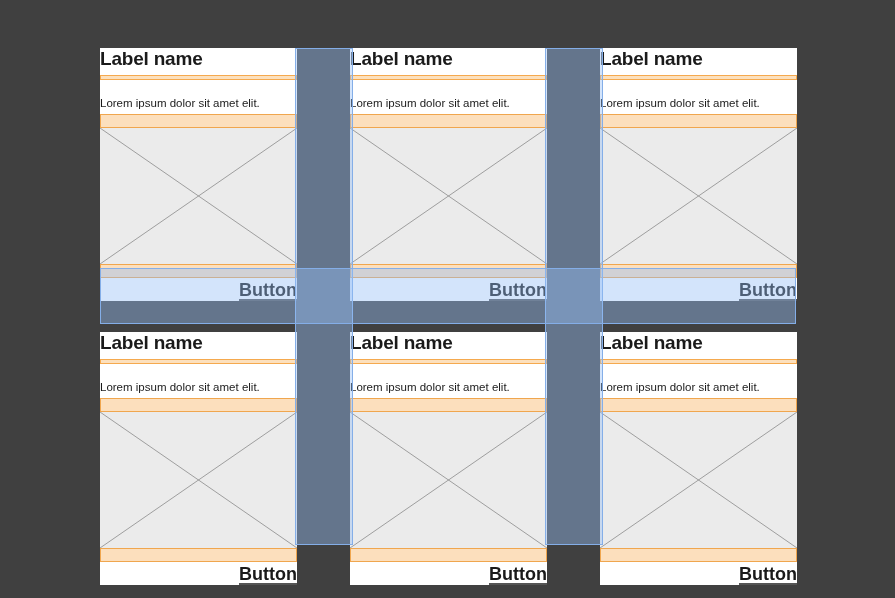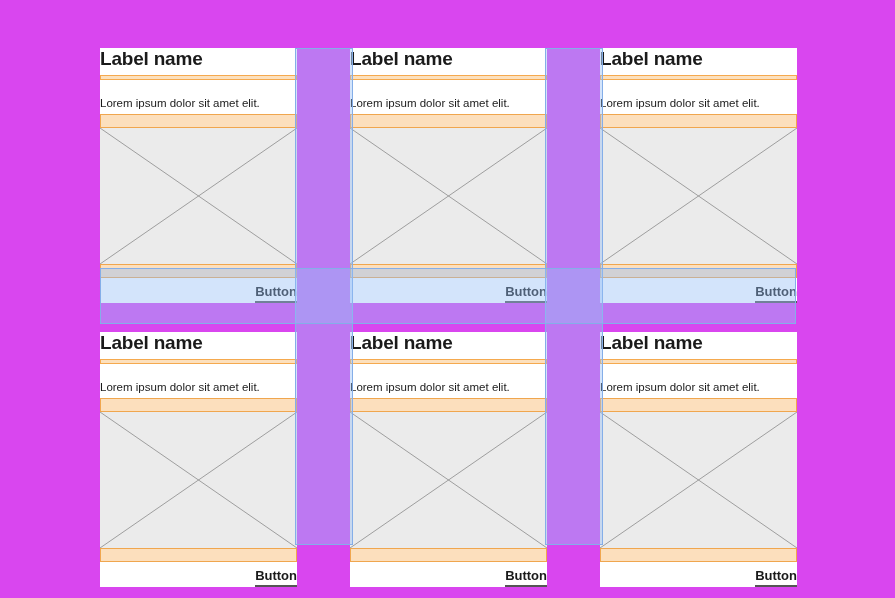--- a/index.html
+++ b/index.html
@@ -9,21 +9,21 @@
     height: 598px;
     background: #ffffff;
     font-family: "Liberation Sans", sans-serif;
     overflow: hidden;
   }
 
   #canvas {
     position: relative;
     width: 895px;
     height: 598px;
-    background: #d946ef;
+    background: #404040;
   }
 
   
   .grid {
     position: absolute;
     left: 100px;
     top: 48px;
     width: 696px;
     height: 500px;
   }
@@ -94,21 +94,21 @@
     border: 1px solid #f0a64e;
   }
 
   .btn-row {
     text-align: right;
     margin-top: 4px;
   }
 
   .btn-link {
     display: inline-block;
-    font-size: 13px;
+    font-size: 18px;
     font-weight: bold;
     color: #1a1a1a;
     border-bottom: 2.5px solid #555555;
     padding-bottom: 1px;
     line-height: 16px;
     cursor: pointer;
   }
 
   
   .gutter-v {

